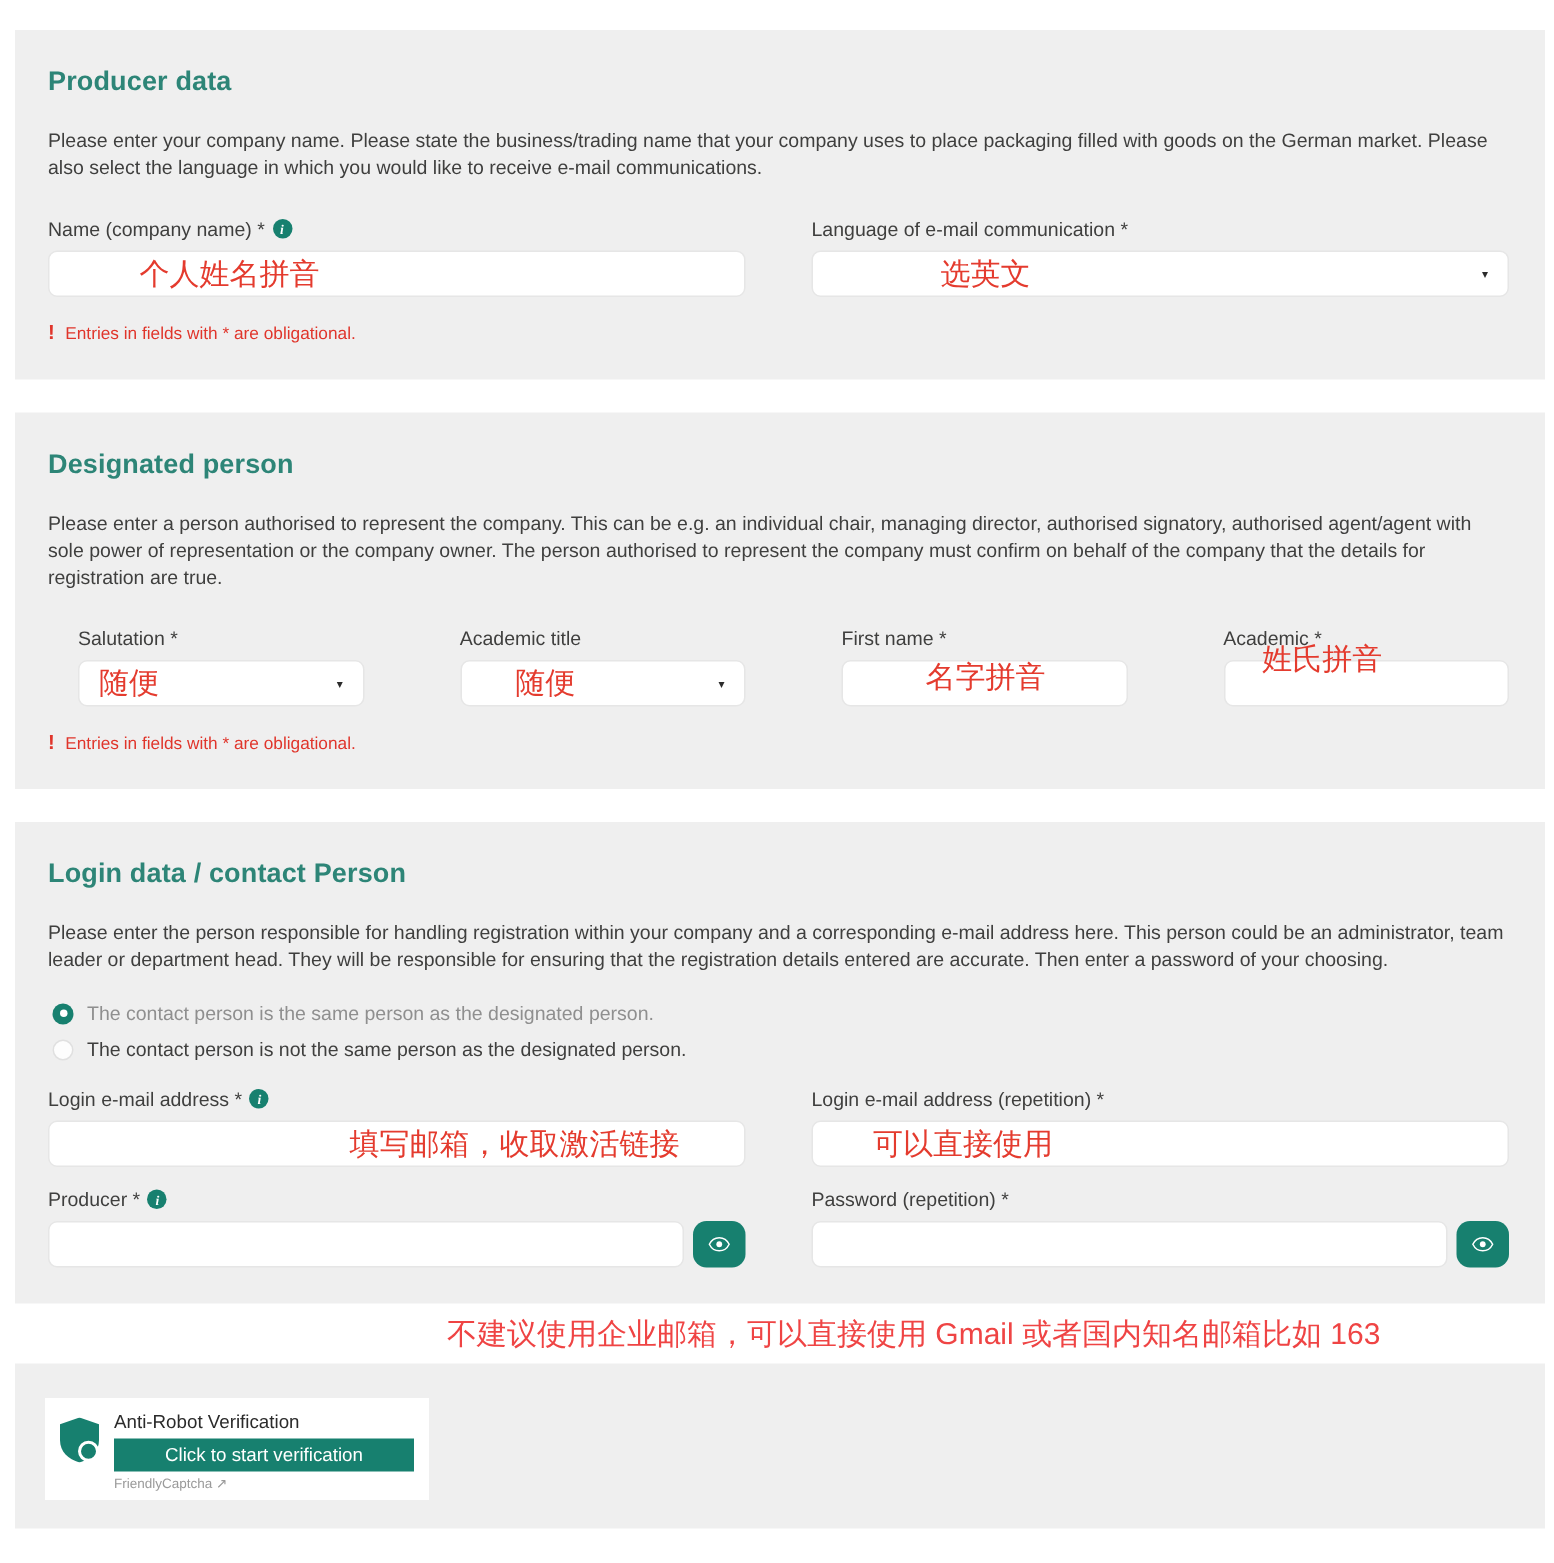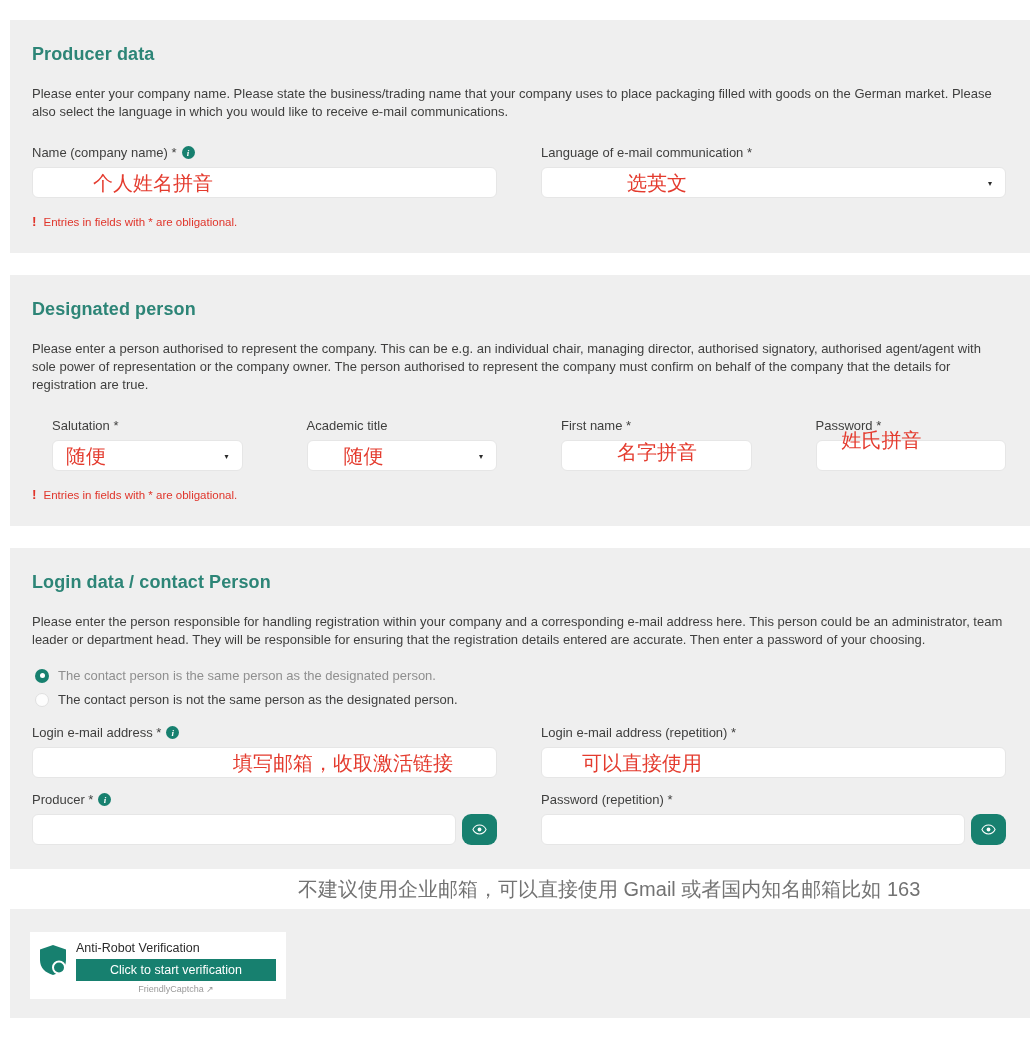--- a/index.html
+++ b/index.html
@@ -147,21 +147,21 @@
     padding: 0;
   }
 
   .gap-note {
     height: 40px;
     display: flex;
     align-items: center;
     padding-left: 288px;
     margin-top: -22px;
     font-size: 20px;
-    color: #737373;
+    color: #ef4444;
     white-space: nowrap;
   }
 
   .captcha-section {
     background: #efefef;
     padding: 23px 0 19px 20px;
     margin-bottom: 0;
   }
   .captcha-card {
     width: 256px;
@@ -179,21 +179,21 @@
     color: #ffffff;
     border: none;
     font-size: 12.5px;
     font-family: inherit;
     height: 22px;
     display: block;
     cursor: pointer;
     padding: 0;
   }
   .captcha-brand {
-    text-align: center;
+    text-align: left;
     font-size: 9px;
     color: #9a9a9a;
     margin-top: 3px;
   }
 
   .footer-bar {
     display: flex;
     justify-content: flex-end;
     padding: 56px 20px 0 0;
   }
@@ -259,21 +259,21 @@
         <div class="field-label">
           <span>First name *</span>
         </div>
         <div class="input-box">
           <input class="text-input" type="text" style="">
           <span class="annotation" style="left:55px;top:38%">名字拼音</span>
         </div>
       </div>
       <div class="col-quarter">
         <div class="field-label">
-          <span>Password *</span>
+          <span>Academic *</span>
         </div>
         <div class="input-box">
           <input class="text-input" type="text" style="">
           <span class="annotation raised" style="left:25px">姓氏拼音</span>
         </div>
       </div>
     </div>
     <div class="warning">
       <span class="mark">!</span>
       <span>Entries in fields with * are obligational.</span>

